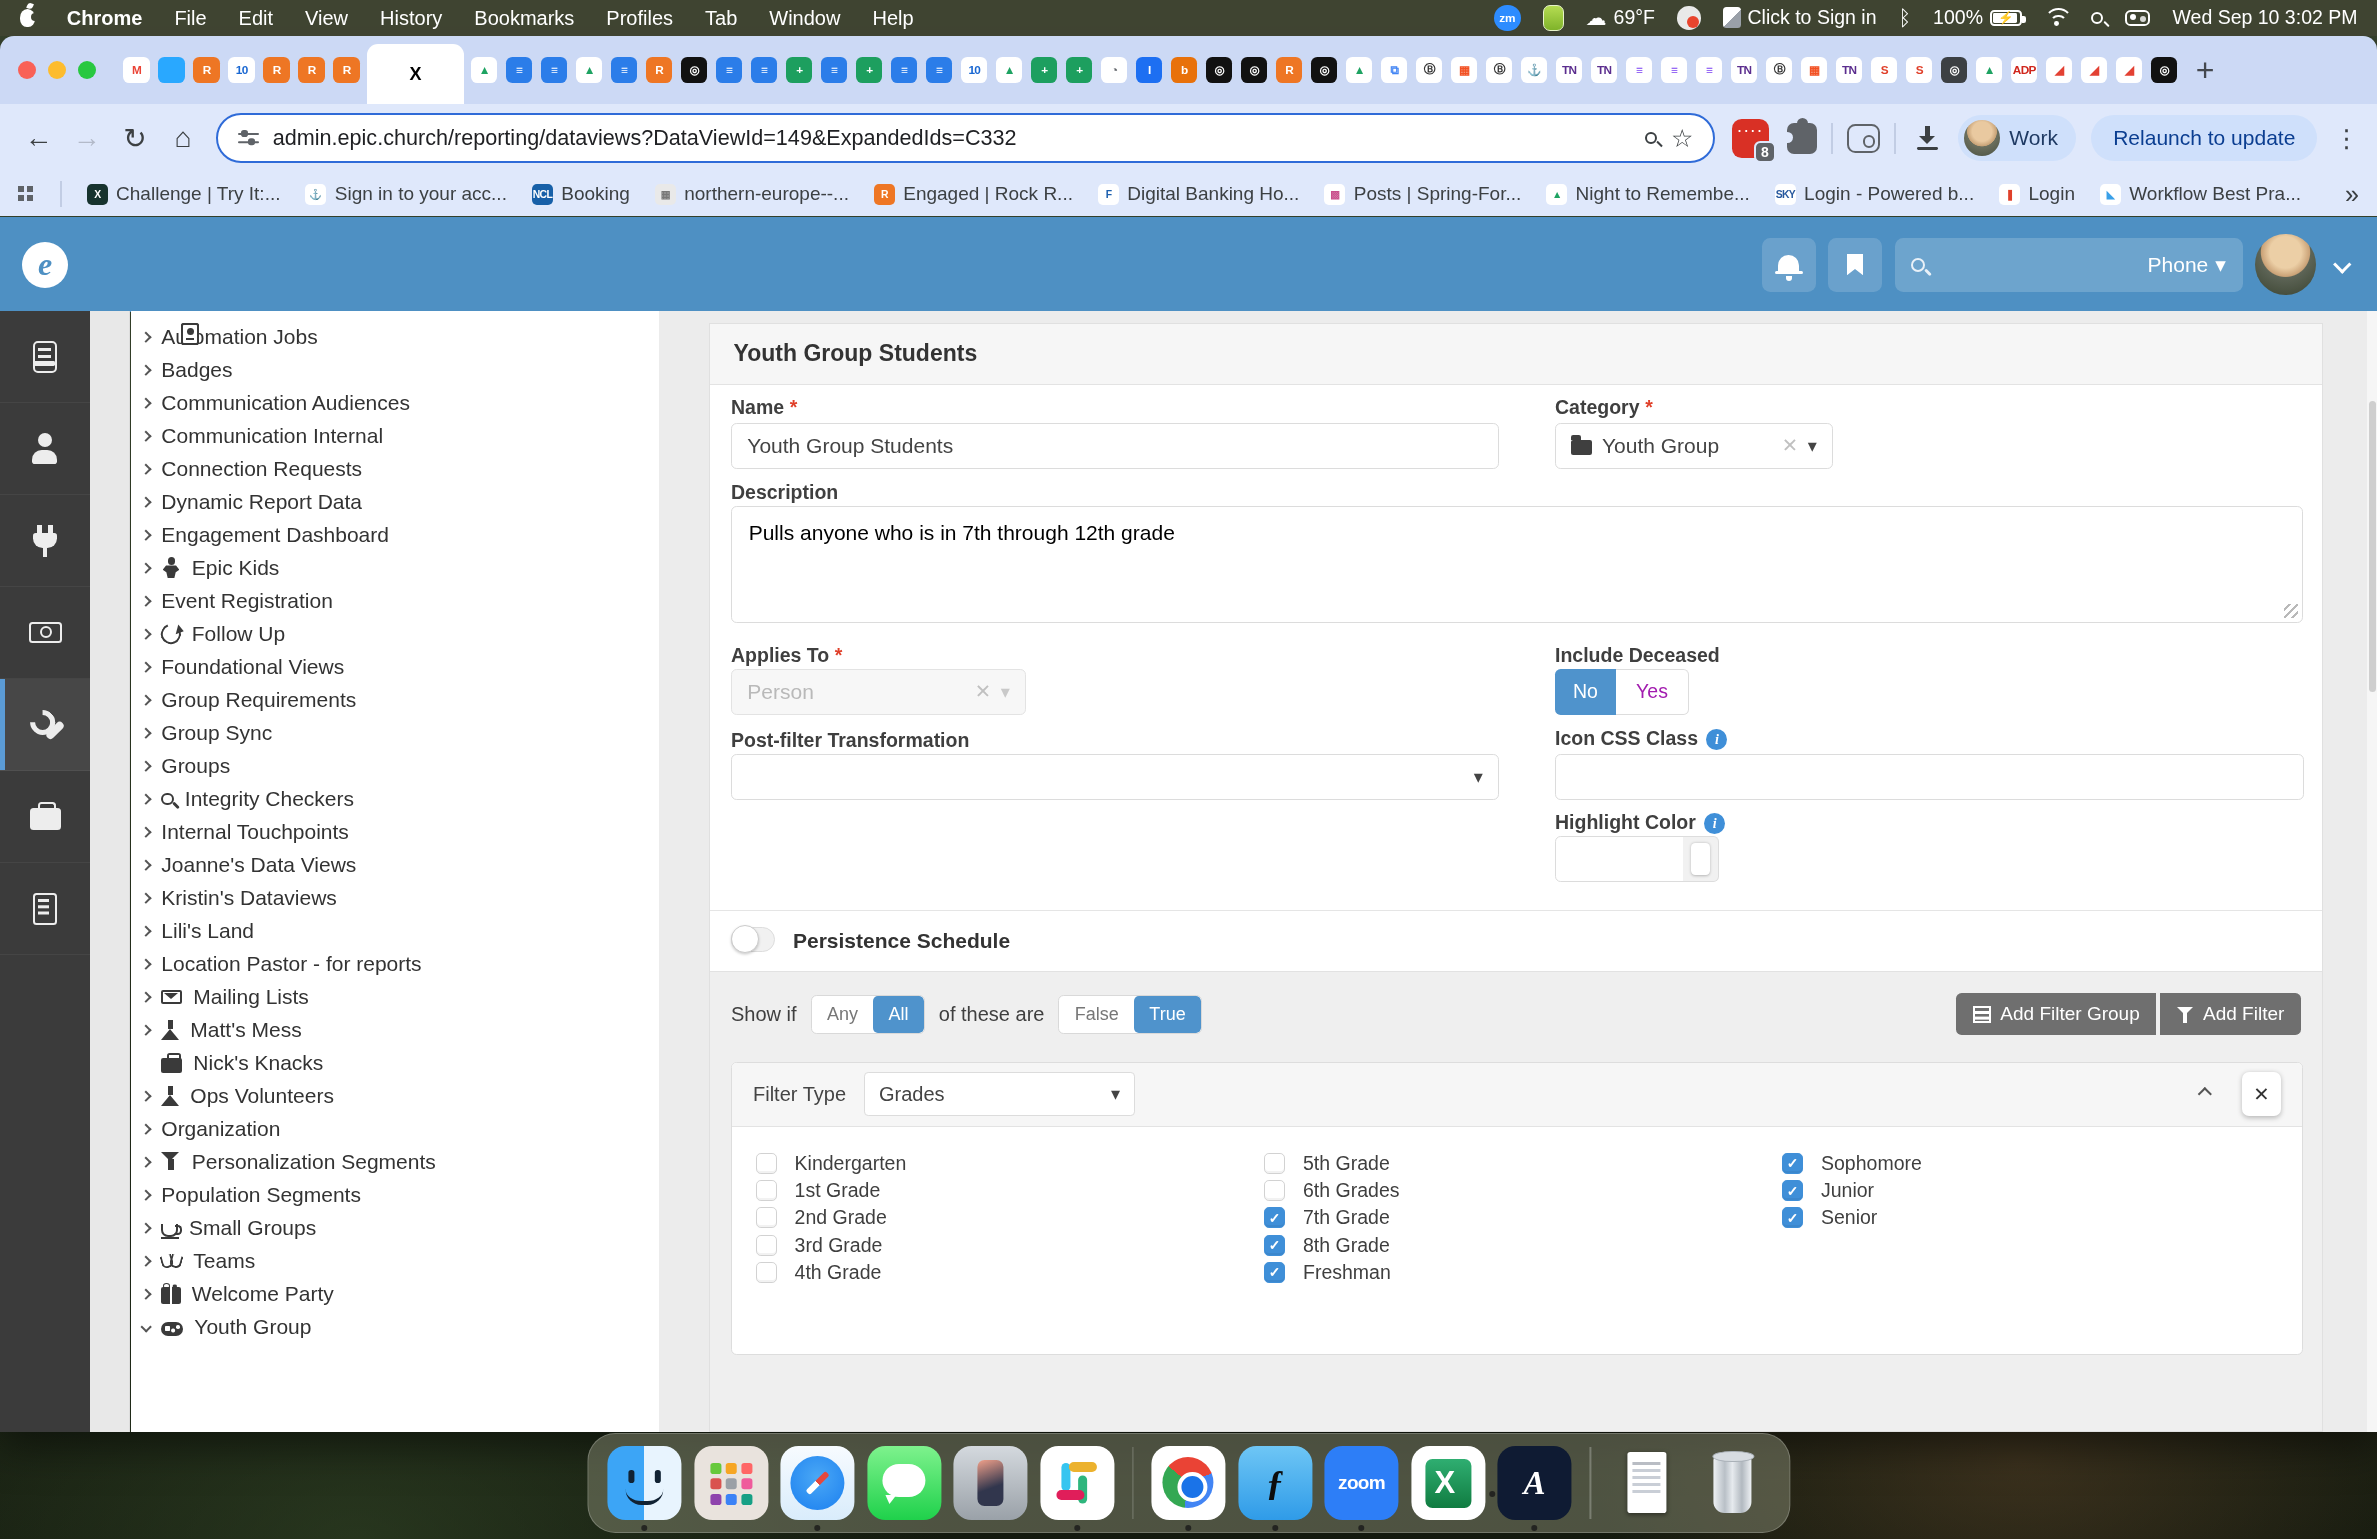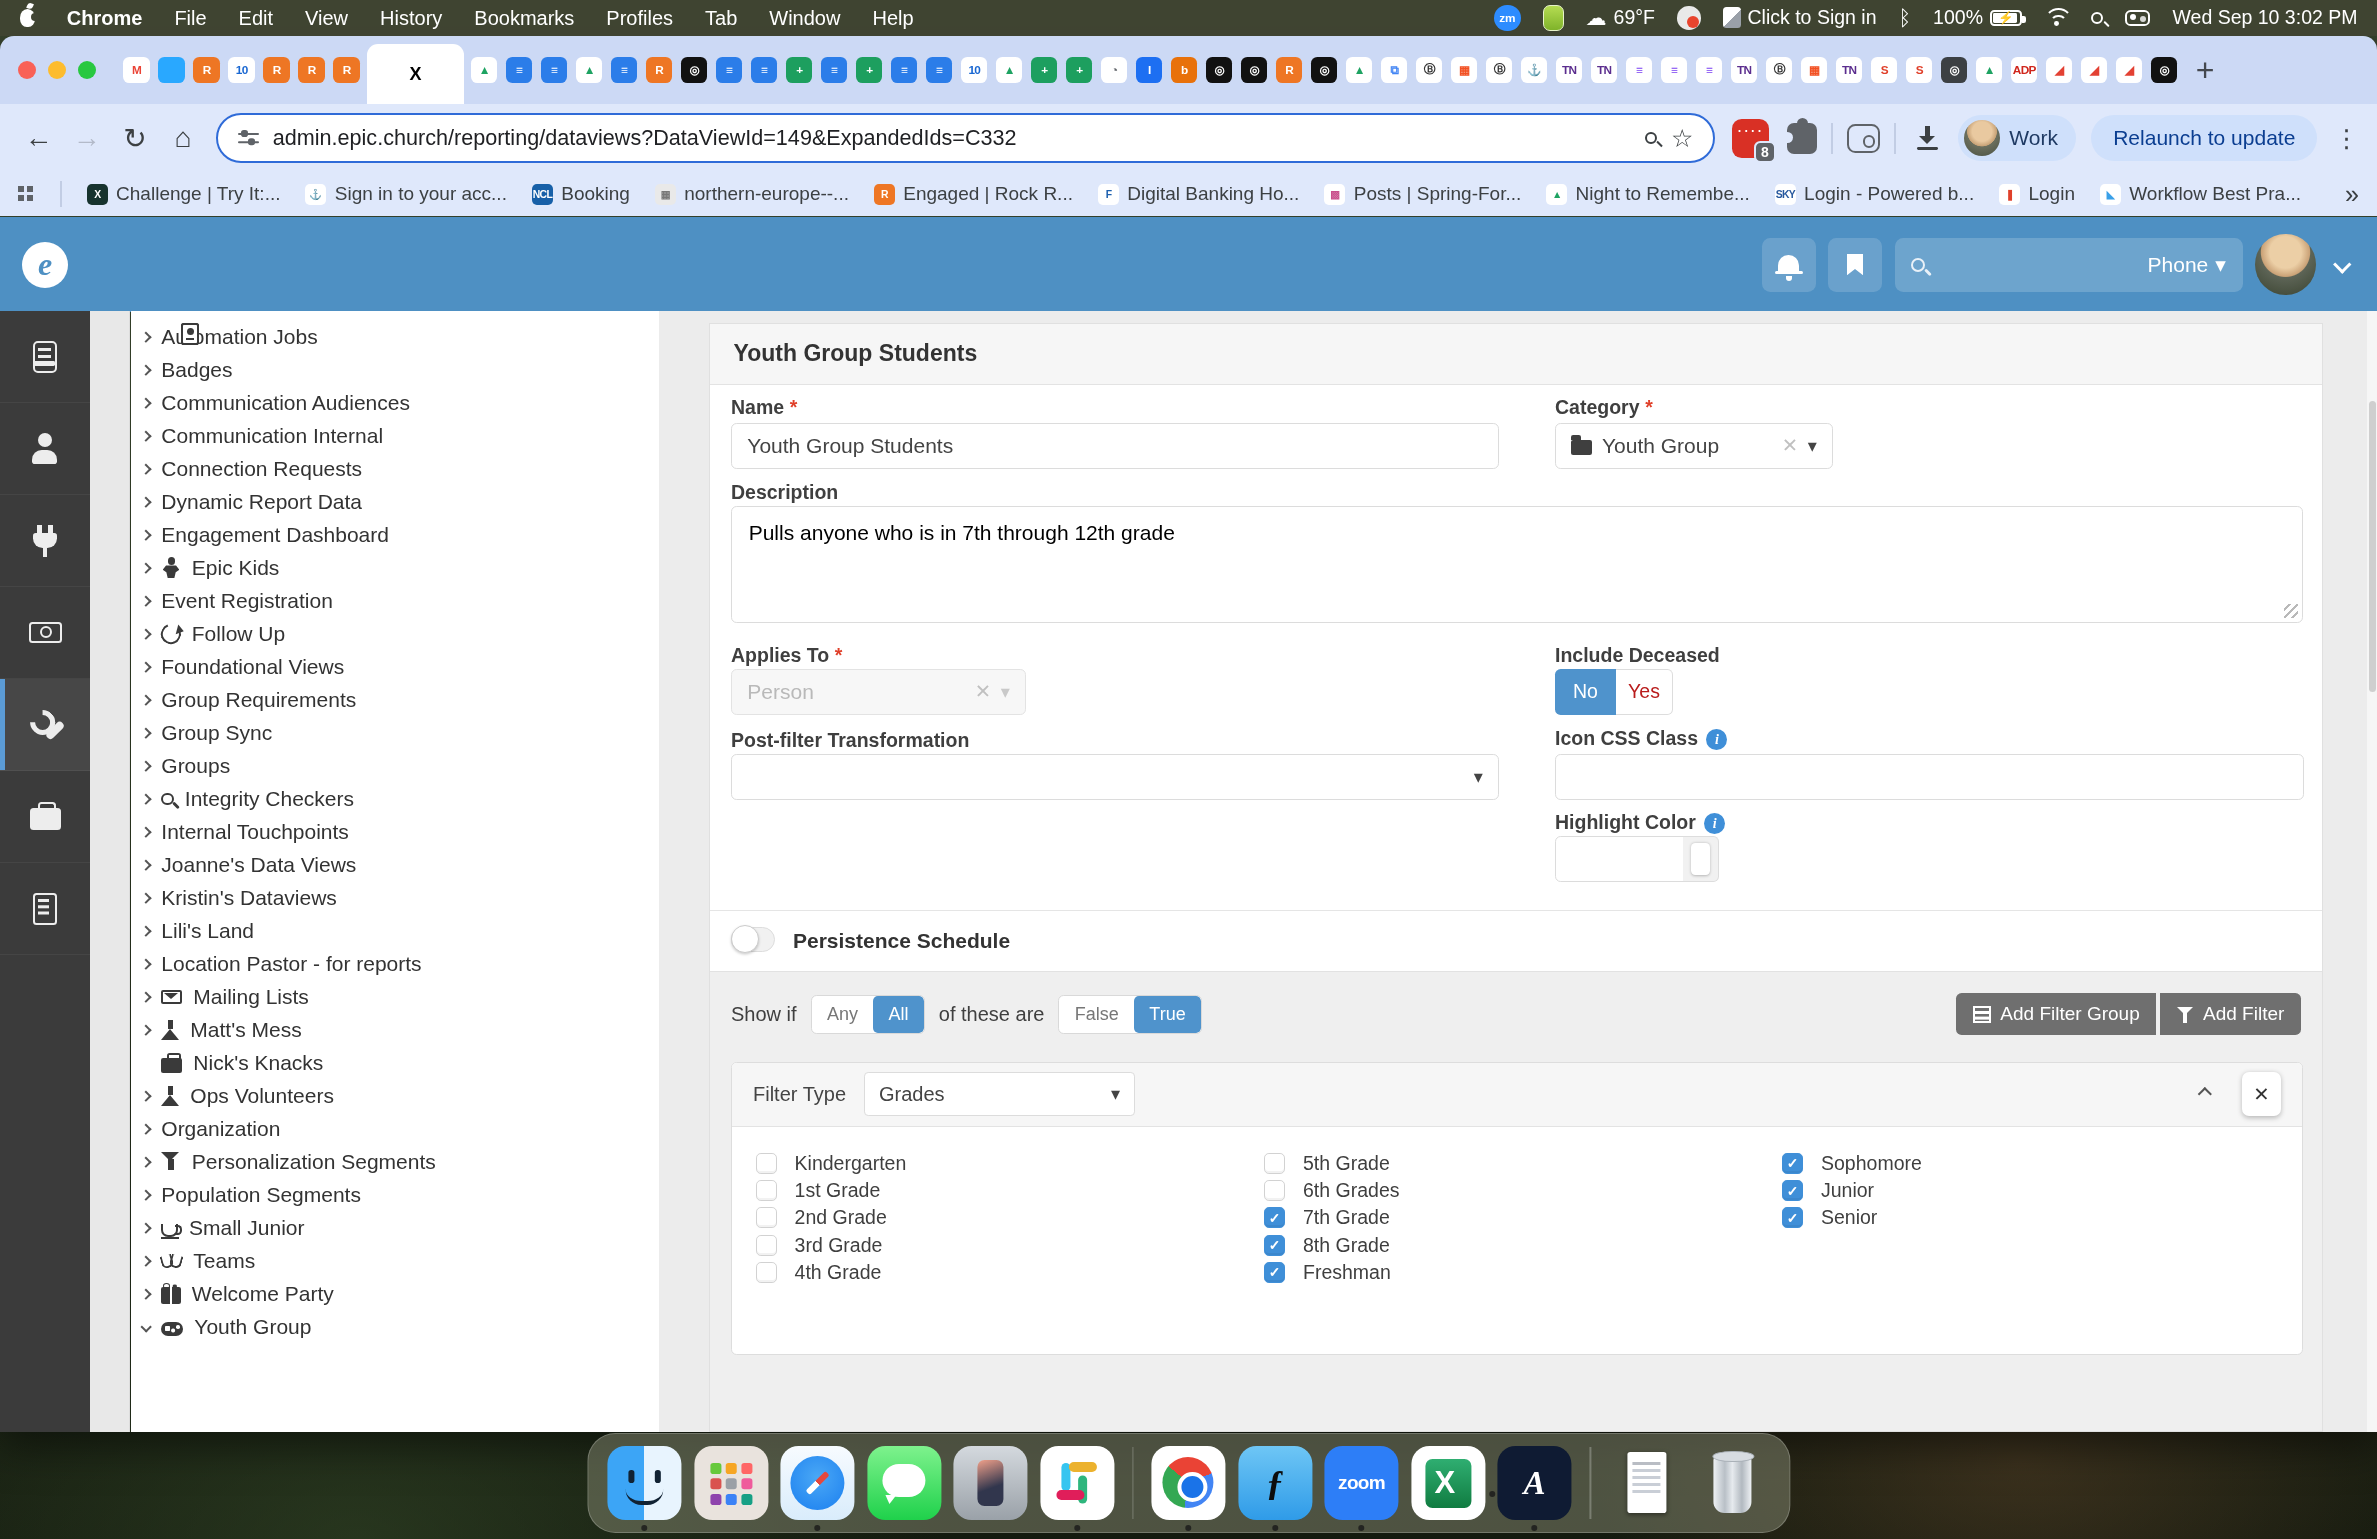--- a/index.html
+++ b/index.html
@@ -184,21 +184,21 @@
   .inp.dis{background:#f7f7f7;border-color:#e3e3e3;color:#b9b9b9}
   .folder{width:21px;height:15.3px;background:#3f3f3f;border-radius:2.1px;position:relative;margin-top:2.8px}
   .folder::before{content:"";position:absolute;left:0;top:-4.2px;width:9.7px;height:4.2px;background:#3f3f3f;border-radius:2.1px 2.1px 0 0}
   .xgray{color:#c0c0c0;font-size:19.5px;margin-left:auto}
   .caret{color:#444;font-size:18px}
   .caret.lt{color:#c9c9c9}
   .descbox{position:absolute;border:1.4px solid #dcdcdc;border-radius:5.6px;background:#fff;font-size:21px;color:#000000;padding:14px 16.7px}
   .resizer{position:absolute;right:4.2px;bottom:4.2px;width:14px;height:14px;background:repeating-linear-gradient(135deg,transparent 0 3.5px,#b9b9b9 3.5px 5.6px)}
   .toggle2{position:absolute;display:flex;height:46px;font-size:19.5px}
   .tno{width:61px;background:#4f93cc;color:#fff;border-radius:5.6px 0 0 5.6px;display:flex;align-items:center;justify-content:center}
-  .tyes{width:57px;background:#fff;color:#b91c1c;border:1.4px solid #ddd;border-left:none;border-radius:0 5.6px 5.6px 0;display:flex;align-items:center;justify-content:center}
+  .tyes{width:73px;background:#fff;color:#a21caf;border:1.4px solid #ddd;border-left:none;border-radius:0 5.6px 5.6px 0;display:flex;align-items:center;justify-content:center}
   .info{display:inline-flex;width:21px;height:21px;border-radius:50%;background:#3f8fd8;color:#fff;font-size:14px;font-weight:700;align-items:center;justify-content:center;margin-left:8.3px;font-family:"Liberation Serif",serif;font-style:italic;vertical-align:middle}
   .swbtn{position:absolute;width:36px;border:1.4px solid #ddd;border-left:none;border-radius:0 5.6px 5.6px 0;background:#f1f1f1;display:flex;align-items:center;justify-content:center}
   .swatch{width:19.5px;height:32px;background:#fff;border-radius:4.2px;box-shadow:0 0.7px 2.8px rgba(0,0,0,.25)}
   .hr{position:absolute;left:0;right:0;height:0.7px;background:#e5e5e5}
   .switch{position:absolute;width:44px;height:25px;border-radius:12.5px;background:#f1f1f1;border:1.4px solid #ddd}
   .knob{position:absolute;left:-1.4px;top:-2.8px;width:28px;height:28px;border-radius:50%;background:#fff;border:1.4px solid #ccc;box-shadow:0 1.4px 2.8px rgba(0,0,0,.2)}
   .persistlbl{position:absolute;font-size:21px;font-weight:700;color:#333}
   .filterzone{position:absolute;left:0;right:0;bottom:0;top:647px;background:#efefef;border-top:0.7px solid #e2e2e2}
   .showifrow{position:absolute;left:21px;right:21px;top:19.5px;height:46px;display:flex;align-items:center;gap:14px;font-size:20px;color:#3f3f3f}
   .seg{display:inline-flex;height:39px;border-radius:5.6px;overflow:hidden;border:1.4px solid #d9d9d9;background:#fff}
@@ -758,21 +758,21 @@
         <span class="tl">Personalization Segments</span>
       </div>
         <div class="trow">
         <span class="chev collapsed"></span>
 
         <span class="tl">Population Segments</span>
       </div>
         <div class="trow">
         <span class="chev collapsed"></span>
         <span class="ti cup"></span>
-        <span class="tl">Small Junior</span>
+        <span class="tl">Small Groups</span>
       </div>
         <div class="trow">
         <span class="chev collapsed"></span>
         <span class="ti hands"></span>
         <span class="tl">Teams</span>
       </div>
         <div class="trow">
         <span class="chev collapsed"></span>
         <span class="ti gift"></span>
         <span class="tl">Welcome Party</span>

